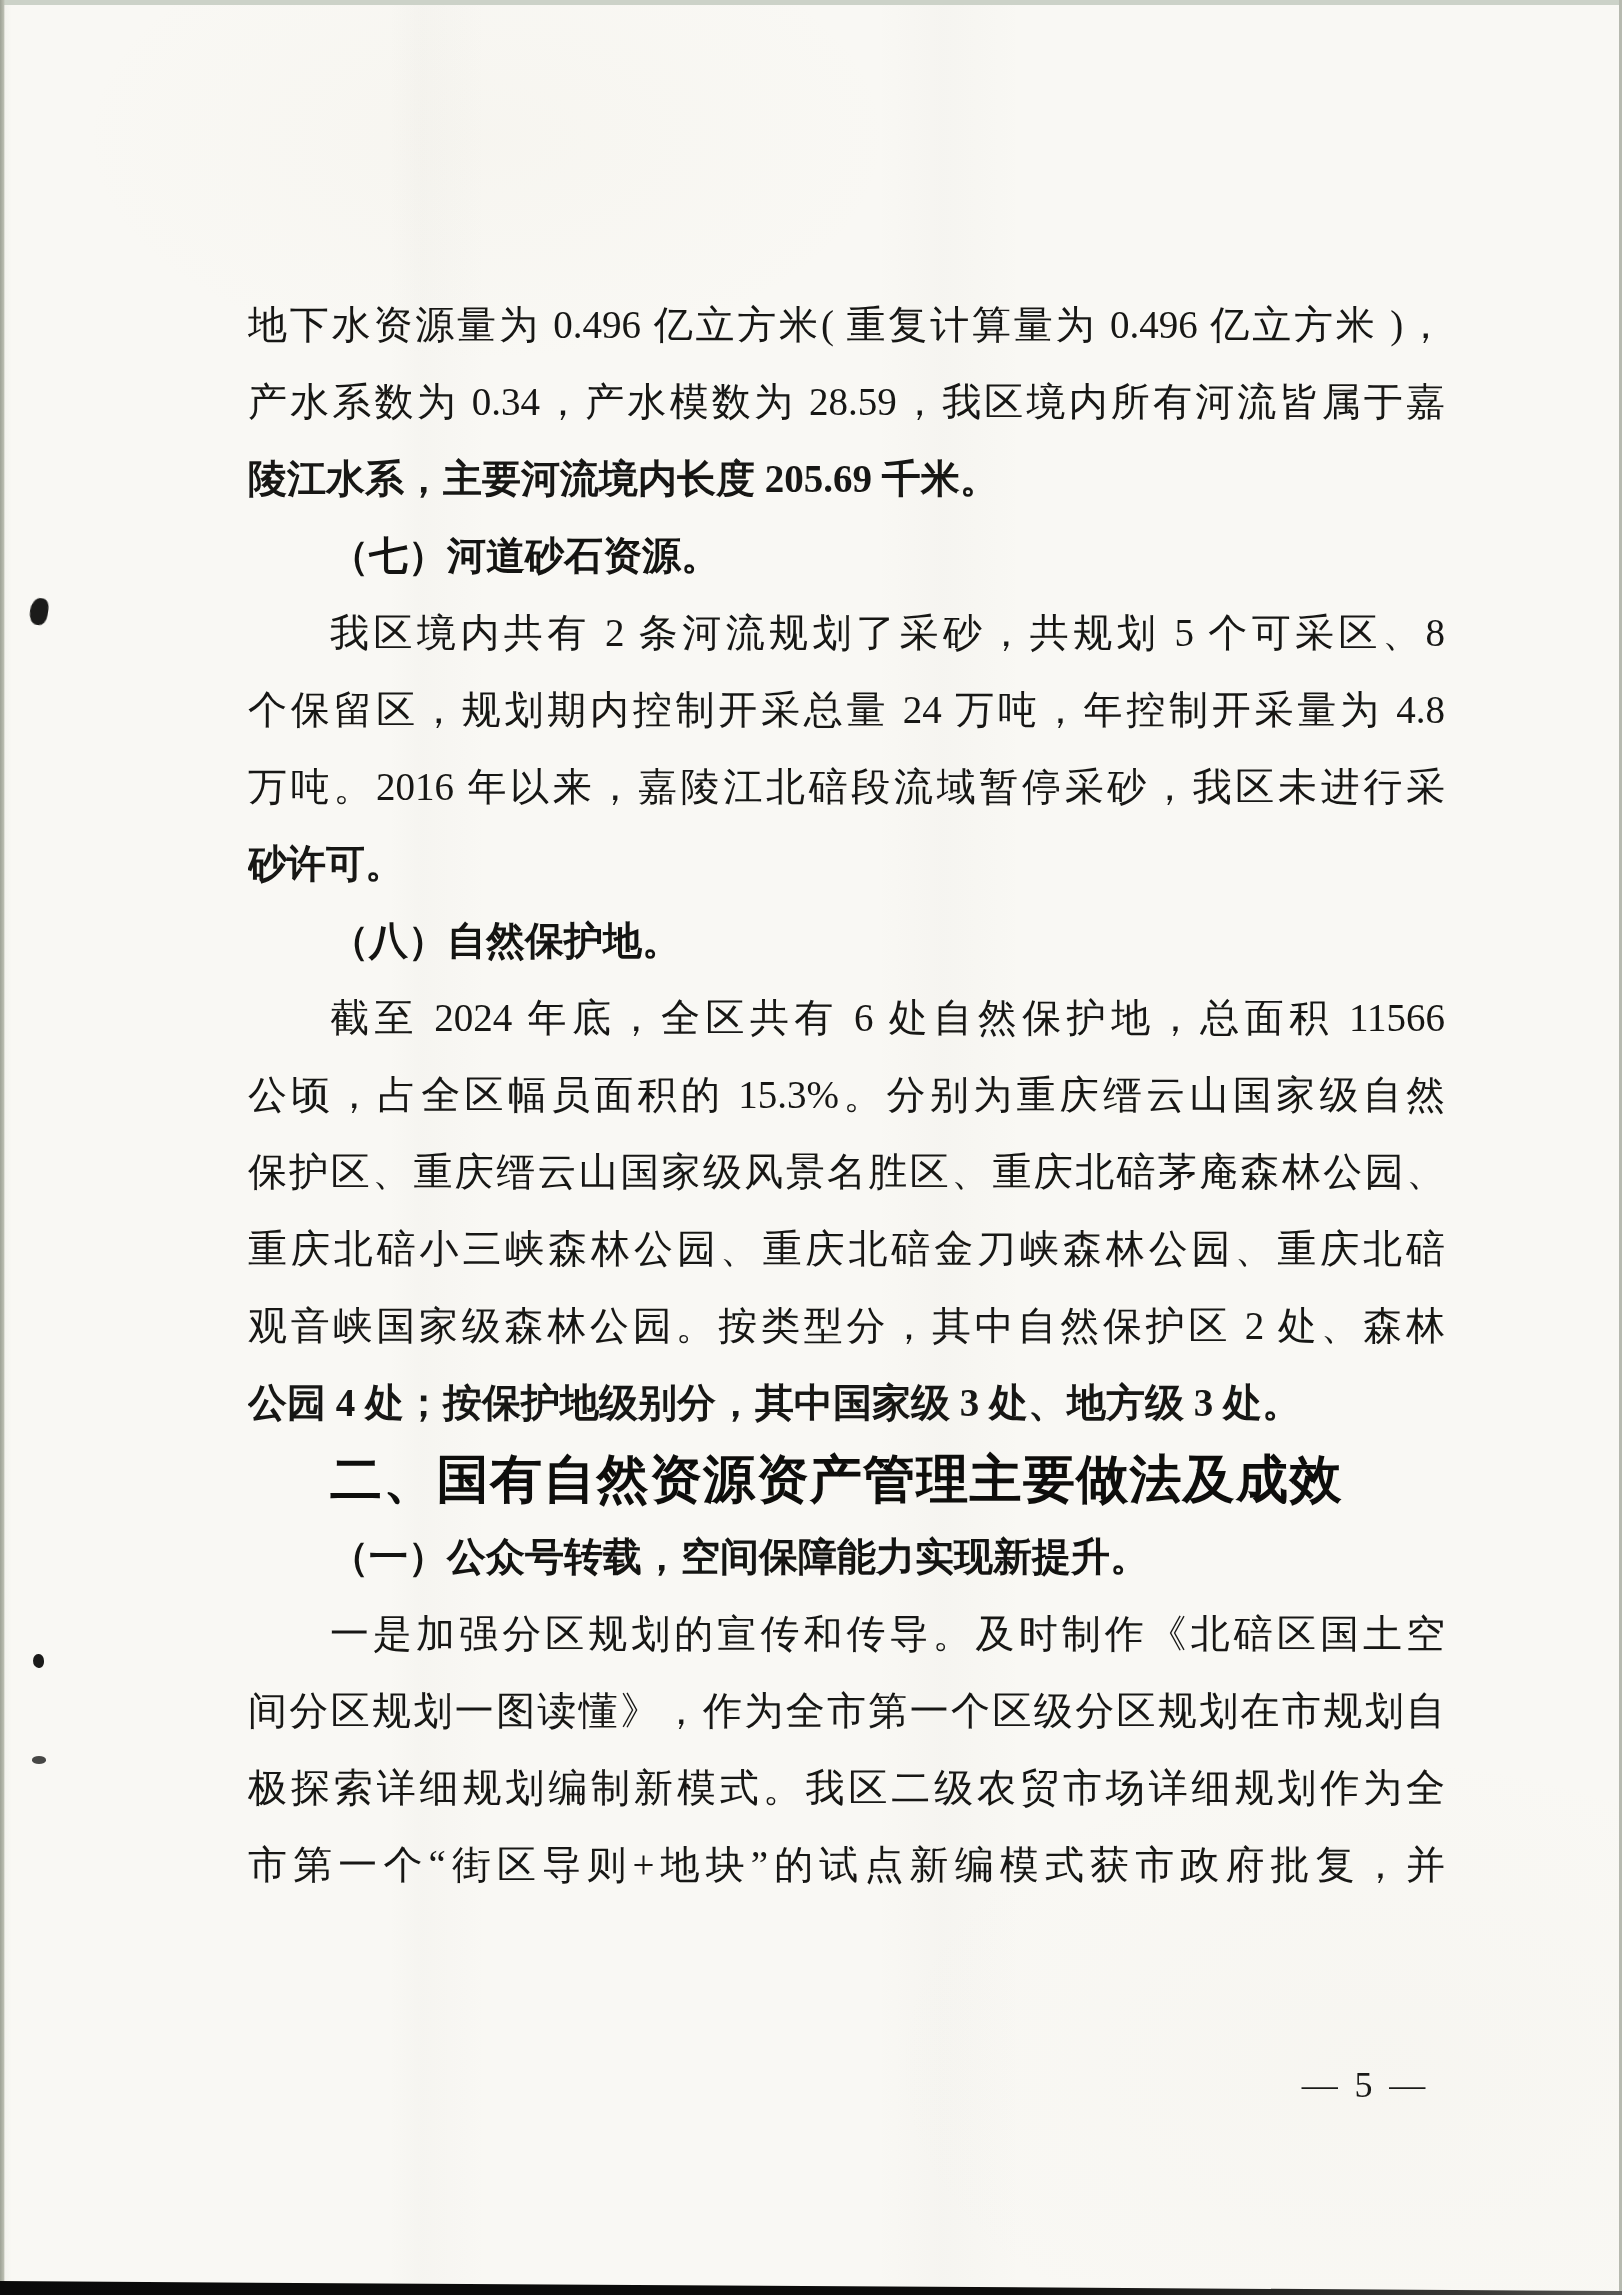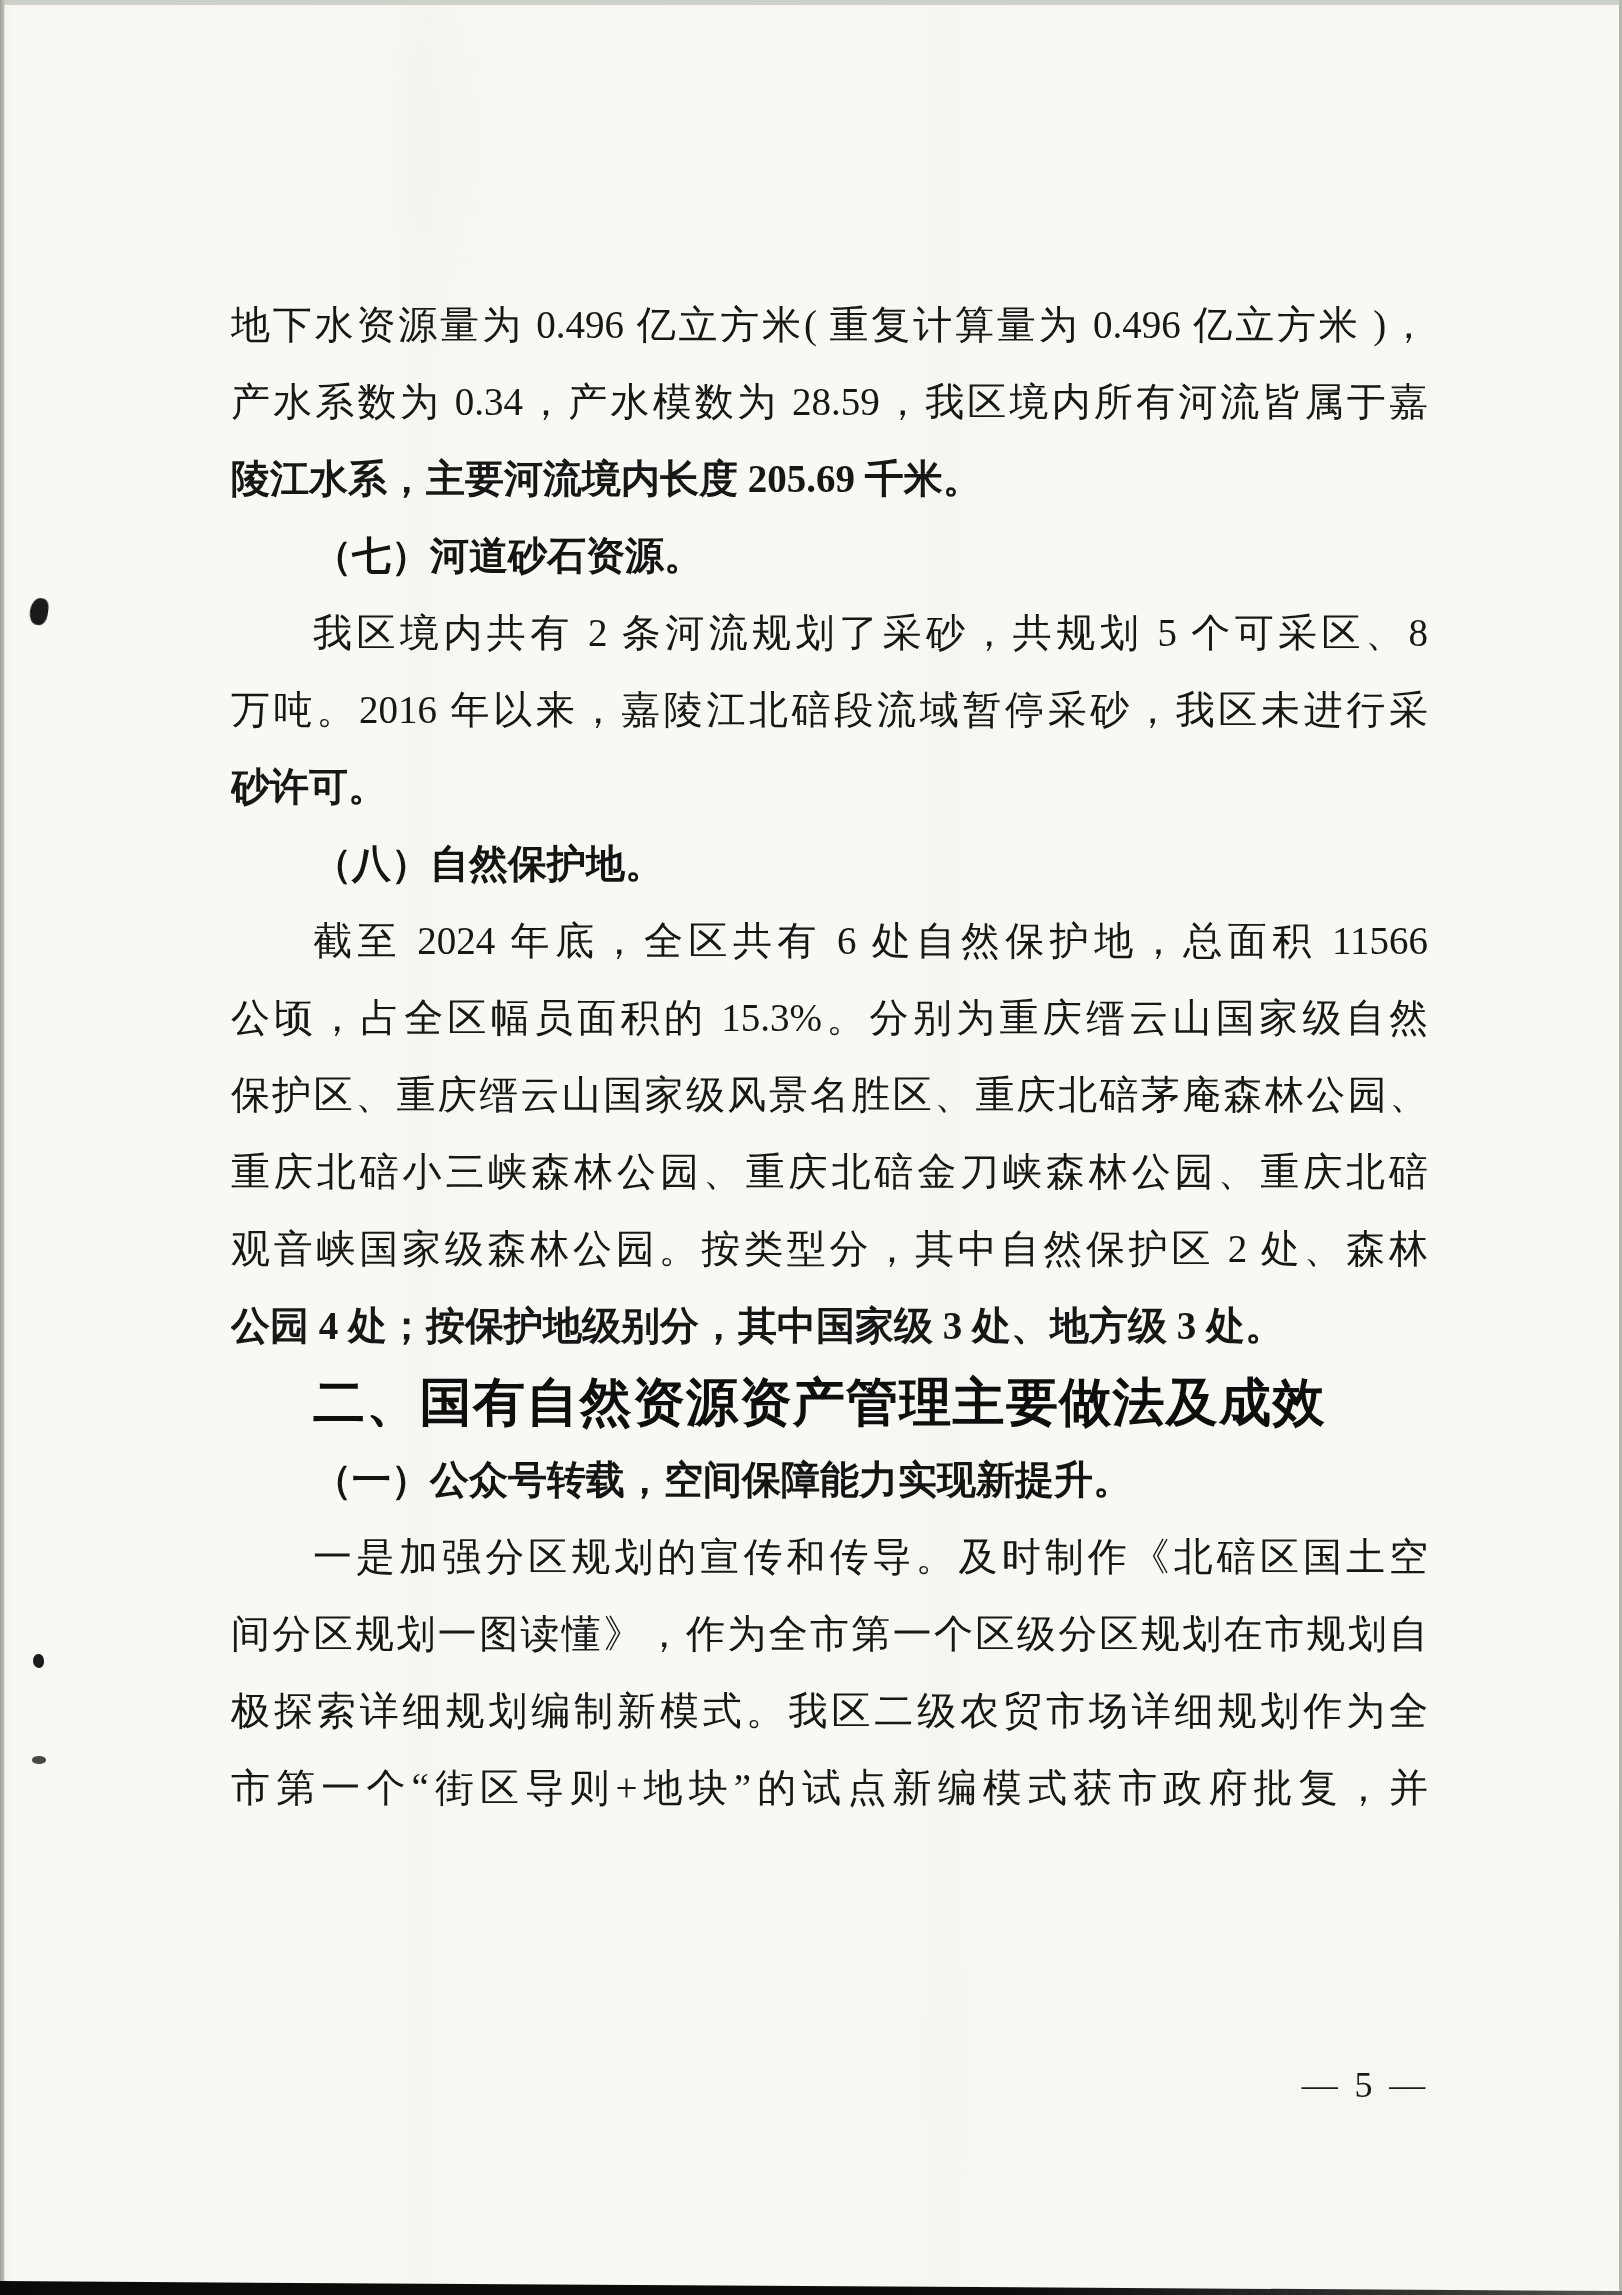--- a/index.html
+++ b/index.html
@@ -26,21 +26,21 @@
     position:absolute;left:-19.5px;top:2281px;width:1713px;height:27px;
     background:linear-gradient(90deg,#0a0a0a 0%,#0d0d0c 60%,#3a3a38 88%,#6a6a66 100%);
     transform:rotate(0.35deg);transform-origin:left top;
   }
   .ink-spot{position:absolute;background:#1b1b1a;filter:blur(0.4px);}
   .spot-1{left:30px;top:598px;width:17.5px;height:27px;border-radius:58% 42% 46% 54%;transform:rotate(9deg);}
   .spot-2{left:33px;top:1654px;width:11px;height:14.3px;border-radius:50% 50% 45% 55%;}
   .spot-3{left:32px;top:1756px;width:14.3px;height:7.8px;border-radius:50%;opacity:.8;}
 
   .textblock{
-    position:absolute;left:231px;top:286px;width:1197px;
+    position:absolute;left:248px;top:286px;width:1197px;
     font-size:39px;color:#171715;
   }
   .line{height:77px;line-height:77px;overflow:hidden;}
   .full{text-align:justify;text-align-last:justify;}
   .plain{text-align:left;font-weight:bold;}
   .indent{text-indent:82px;}
   .kai{color:#141412;}
   .bold-head{
     font-family:"Liberation Sans","DejaVu Sans",sans-serif;
     font-weight:700;font-size:52px;letter-spacing:1.3px;color:#0e0e0c;
@@ -56,20 +56,21 @@
 <body>
 
 <div class="page">
 
   <div class="textblock">
     <div class="line full">地下水资源量为 0.496 亿立方米( 重复计算量为 0.496 亿立方米 )，</div>
     <div class="line full">产水系数为 0.34，产水模数为 28.59，我区境内所有河流皆属于嘉</div>
     <div class="line plain">陵江水系，主要河流境内长度 205.69 千米。</div>
     <div class="line plain indent kai">（七）河道砂石资源。</div>
     <div class="line full indent">我区境内共有 2 条河流规划了采砂，共规划 5 个可采区、8</div>
+    <div class="line full">个保留区，规划期内控制开采总量 24 万吨，年控制开采量为 4.8</div>
     <div class="line full">万吨。2016 年以来，嘉陵江北碚段流域暂停采砂，我区未进行采</div>
     <div class="line plain">砂许可。</div>
     <div class="line plain indent kai">（八）自然保护地。</div>
     <div class="line full indent">截至 2024 年底，全区共有 6 处自然保护地，总面积 11566</div>
     <div class="line full">公顷，占全区幅员面积的 15.3%。分别为重庆缙云山国家级自然</div>
     <div class="line full">保护区、重庆缙云山国家级风景名胜区、重庆北碚茅庵森林公园、</div>
     <div class="line full">重庆北碚小三峡森林公园、重庆北碚金刀峡森林公园、重庆北碚</div>
     <div class="line full">观音峡国家级森林公园。按类型分，其中自然保护区 2 处、森林</div>
     <div class="line plain">公园 4 处；按保护地级别分，其中国家级 3 处、地方级 3 处。</div>
     <div class="line plain indent bold-head">二、国有自然资源资产管理主要做法及成效</div>

